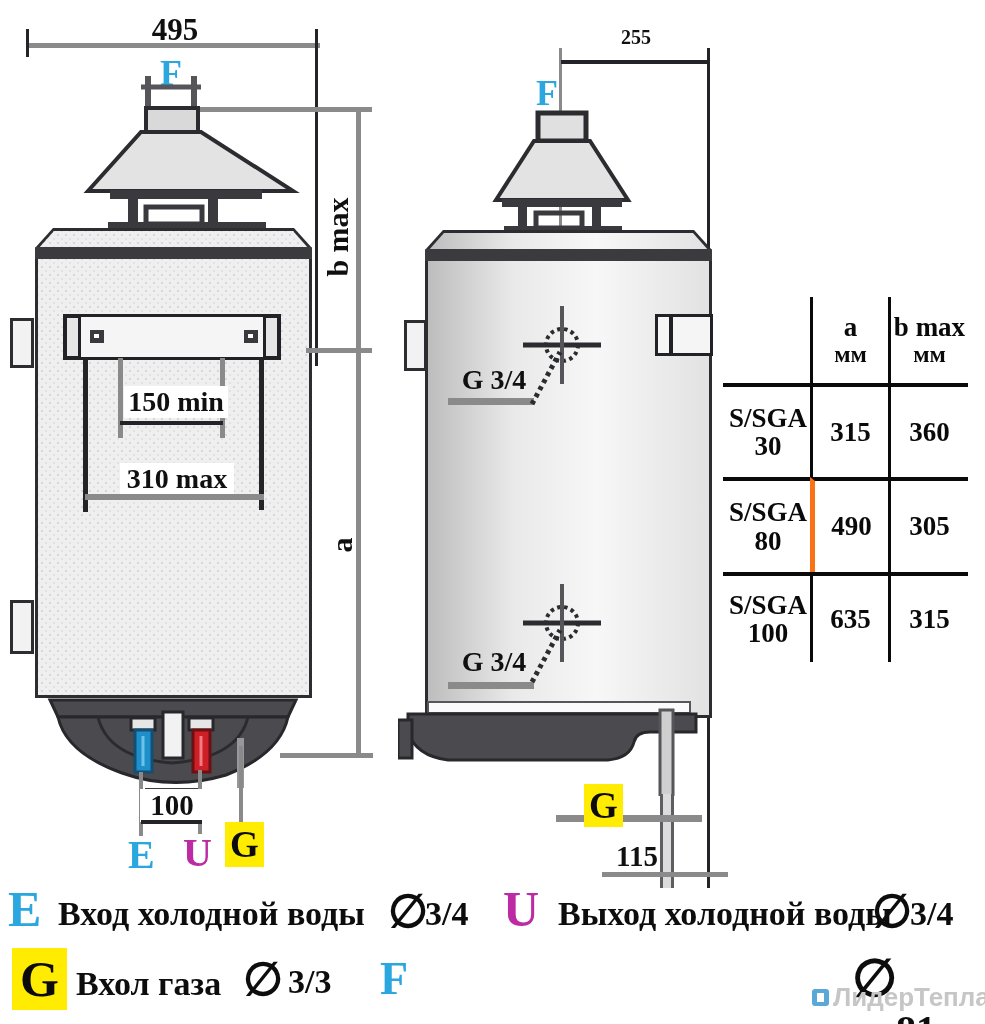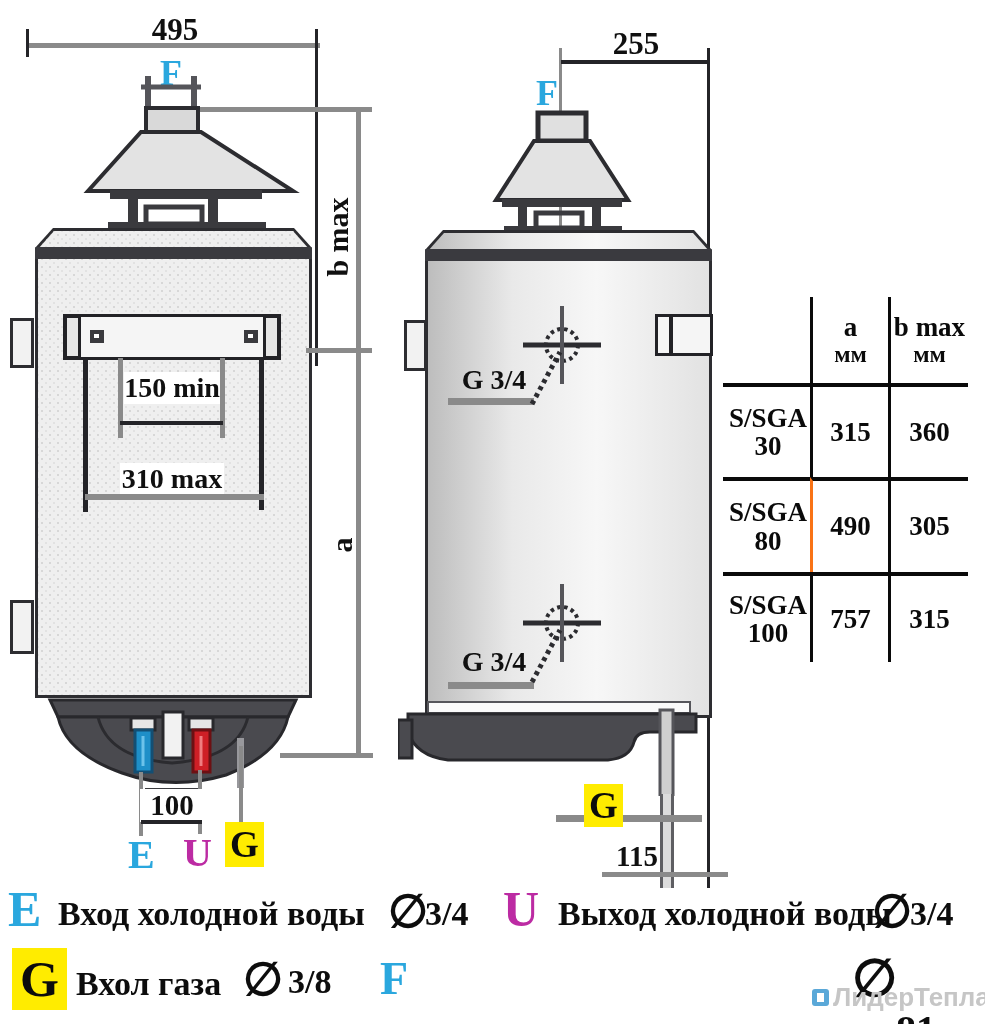--- a/index.html
+++ b/index.html
@@ -81,26 +81,26 @@
 
   <div class="abs bracket" style="left:63px;top:314px;width:212px;height:40px;">
     <div class="bracket-cap" style="left:-2px;"></div>
     <div class="bracket-cap" style="right:-2px;"></div>
     <div class="hole" style="left:24px;top:13px;"></div>
     <div class="hole" style="left:178px;top:13px;"></div>
   </div>
 
   <div class="abs gline" style="left:118px;top:358px;width:5px;height:80px;"></div>
   <div class="abs gline" style="left:220px;top:358px;width:5px;height:80px;"></div>
-  <div class="abs t whitebox" style="left:124px;top:372px;width:96px;font-size:28px;text-align:center;">150 min</div>
+  <div class="abs t whitebox" style="left:124px;top:386px;width:104px;font-size:28px;text-align:center;">150 min</div>
   <div class="abs dline" style="left:120px;top:421px;width:103px;height:4px;"></div>
 
   <div class="abs dline" style="left:83px;top:358px;width:5px;height:154px;"></div>
   <div class="abs dline" style="left:259px;top:358px;width:5px;height:152px;"></div>
-  <div class="abs t whitebox" style="left:120px;top:463px;width:104px;font-size:28px;text-align:center;">310 max</div>
+  <div class="abs t whitebox" style="left:120px;top:463px;width:114px;font-size:28px;text-align:center;">310 max</div>
   <div class="abs gline" style="left:85px;top:494px;width:179px;height:6px;"></div>
 
   <div class="abs gline" style="left:356px;top:110px;width:5px;height:243px;"></div>
   <div class="abs gline" style="left:306px;top:348px;width:66px;height:5px;"></div>
   <div class="abs gline" style="left:356px;top:353px;width:5px;height:403px;"></div>
   <div class="abs gline" style="left:280px;top:753px;width:93px;height:5px;"></div>
   <div class="abs t vtext" style="left:283px;top:220px;width:110px;font-size:30px;text-align:center;">b max</div>
   <div class="abs t vtext" style="left:322px;top:528px;width:40px;font-size:30px;text-align:center;">a</div>
 
   <svg class="abs" style="left:40px;top:696px;" width="265" height="104" viewBox="0 0 265 104">
@@ -126,21 +126,21 @@
   <div class="abs dline" style="left:141px;top:820px;width:61px;height:4px;"></div>
 
   <div class="abs key key-cyan" style="left:128px;top:831px;font-size:40px;">E</div>
   <div class="abs key key-magenta" style="left:183px;top:829px;font-size:40px;">U</div>
   <div class="abs key key-yellow" style="left:225px;top:822px;font-size:37px;padding:1px 5px;">G</div>
 
   <div class="abs dline" style="left:707px;top:48px;width:3px;height:840px;"></div>
 
   <div class="abs gline" style="left:559px;top:48px;width:3px;height:647px;"></div>
 
-  <div class="abs t" style="left:600px;top:26px;width:72px;font-size:31px;text-align:center;">255</div>
+  <div class="abs t" style="left:600px;top:26px;width:72px;font-size:20px;text-align:center;">255</div>
   <div class="abs dline" style="left:561px;top:60px;width:148px;height:4px;"></div>
 
   <div class="abs key key-cyan" style="left:536px;top:72px;font-size:36px;">F</div>
 
   <svg class="abs" style="left:488px;top:103px;" width="150" height="132" viewBox="0 0 150 132">
     <rect x="50" y="10" width="48" height="28" fill="#e0e0e0" stroke="#2c2c30" stroke-width="5"></rect>
     <polygon points="46,38 102,38 140,97 8,97" fill="#e3e3e3" stroke="#2c2c30" stroke-width="4"></polygon>
     <rect x="14" y="96" width="120" height="8" fill="#3a3a3e"></rect>
     <rect x="30" y="104" width="9" height="21" fill="#3a3a3e"></rect>
     <rect x="104" y="104" width="9" height="21" fill="#3a3a3e"></rect>
@@ -214,53 +214,53 @@
         <span>315</span>
       </div>
     <div class="cell hr" style="grid-column:3;grid-row:2;">
         <span>360</span>
       </div>
 
     <div class="cell hr" style="grid-column:1;grid-row:3;">
       <span>S/SGA</span>
       <span>80</span>
     </div>
-    <div class="cell hr vr" style="grid-column:2;grid-row:3;border-left:3px solid #f97316;margin-left:-3px;">
+    <div class="cell hr vr" style="grid-column:2;grid-row:3;border-left:5px solid #f97316;margin-left:-3px;">
         <span>490</span>
       </div>
     <div class="cell hr" style="grid-column:3;grid-row:3;">
         <span>305</span>
       </div>
 
     <div class="cell hr" style="grid-column:1;grid-row:4;">
       <span>S/SGA</span>
       <span>100</span>
     </div>
     <div class="cell hr vr" style="grid-column:2;grid-row:4;border-left:3px solid #0a0a0a;margin-left:-3px;">
-        <span>757</span>
+        <span>635</span>
       </div>
     <div class="cell hr" style="grid-column:3;grid-row:4;">
         <span>315</span>
       </div>
   </div>
 
   <div class="abs key key-cyan" style="left:8px;top:880px;font-size:50px;">E</div>
   <div class="abs leg-text" style="left:58px;top:895px;font-size:34px;">Вход холодной воды</div>
   <span class="abs dia-sym" style="left:388px;top:884px;font-size:46px;">∅</span>
   <span class="abs leg-text" style="left:425px;top:895px;font-size:34px;">3/4</span>
 
   <div class="abs key key-magenta" style="left:503px;top:880px;font-size:50px;">U</div>
   <div class="abs leg-text" style="left:558px;top:895px;font-size:34px;">Выход холодной воды</div>
   <span class="abs dia-sym" style="left:872px;top:884px;font-size:46px;">∅</span>
   <span class="abs leg-text" style="left:910px;top:895px;font-size:34px;">3/4</span>
 
   <div class="abs key key-yellow" style="left:12px;top:948px;font-size:50px;padding:2px 8px;">G</div>
   <div class="abs leg-text" style="left:76px;top:965px;font-size:34px;">Вхол газа</div>
   <span class="abs dia-sym" style="left:243px;top:952px;font-size:46px;">∅</span>
-  <span class="abs leg-text" style="left:288px;top:963px;font-size:34px;">3/8</span>
+  <span class="abs leg-text" style="left:288px;top:963px;font-size:34px;">3/3</span>
 
   <div class="abs key key-cyan" style="left:380px;top:952px;font-size:46px;">F</div>
   <span class="abs dia-sym" style="left:852px;top:948px;font-size:52px;">∅</span>
   <span class="abs leg-text" style="left:896px;top:1006px;font-size:40px;">81</span>
 
   <div class="abs" style="left:812px;top:982px;display:flex;align-items:center;gap:4px;">
     <span style="display:inline-block;width:17px;height:17px;background:#5aa8d8;border-radius:3px;position:relative;">
       <span style="position:absolute;left:5px;top:4px;width:7px;height:9px;background:#ffffff;"></span>
     </span>
     <span class="watermark" style="font-size:26px;">ЛидерТепла</span>

